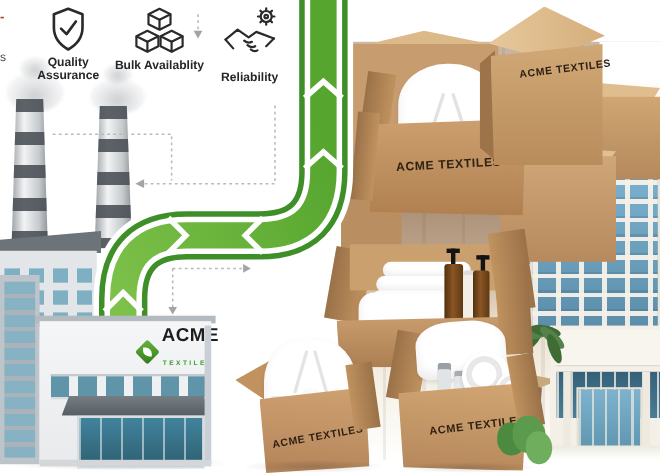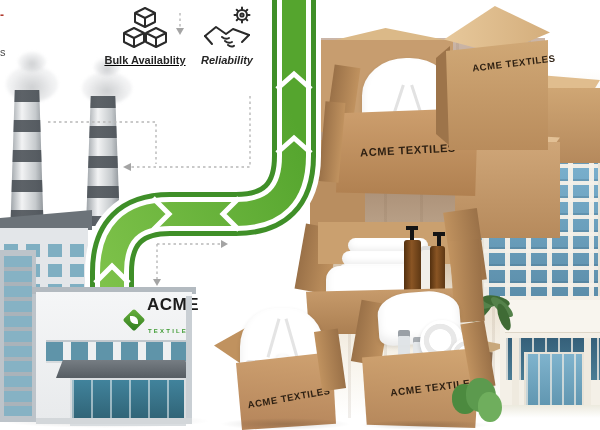--- a/index.html
+++ b/index.html
@@ -252,21 +252,33 @@
   <div class="ab sign-diamond"></div>
   <div class="ab sign-leaf"></div>
   <div class="ab sign-acme">ACME</div>
   <div class="ab sign-textiles">TEXTILES</div>
   <div class="ab office-winstrip"></div>
   <div class="ab canopy"></div>
   <div class="ab office-glass"></div>
   <div class="ab office-side"></div>
   <div class="ab office-base"></div>
 
-  <div class="ab" style="left:99px;top:6px;width:92px;text-decoration:underline;">
+  <div class="ab" style="left:32px;top:6px;width:60px;">
+    <svg width="34" height="42" viewBox="0 0 34 42" style="position:relative;display:block;margin:0 auto;">
+      <g fill="none" stroke="#2a2a2a" stroke-width="2.4" stroke-linecap="round" stroke-linejoin="round">
+        <path d="M17 2 L30 7 V19 C30 29 24 35 17 39 C10 35 4 29 4 19 V7 Z"></path>
+        <path d="M10.5 20 L15.5 25 L24 13.5"></path>
+      </g>
+    </svg>
+    <div class="feature-label" style="margin-top:4px;">
+      <div>Quality</div>
+      <div>Assurance</div>
+    </div>
+  </div>
+  <div class="ab" style="left:99px;top:6px;width:92px;">
     <svg width="46" height="46" viewBox="0 0 46 46" style="position:relative;display:block;margin:0 auto;">
       <g fill="none" stroke="#2a2a2a" stroke-width="2" stroke-linejoin="round">
         <path d="M23 2 L33 7 L23 12 L13 7 Z"></path>
           <path d="M13 7 V16 L23 21 V12"></path>
           <path d="M33 7 V16 L23 21"></path>
         <path d="M12 22 L22 27 L12 32 L2 27 Z"></path>
           <path d="M2 27 V36 L12 41 V32"></path>
           <path d="M22 27 V36 L12 41"></path>
         <path d="M34 22 L44 27 L34 32 L24 27 Z"></path>
           <path d="M24 27 V36 L34 41 V32"></path>
@@ -279,19 +291,19 @@
     <svg width="50" height="46" viewBox="0 0 50 46" style="position:relative;display:block;margin:0 auto;">
       <g fill="none" stroke="#2a2a2a" stroke-width="2" stroke-linecap="round" stroke-linejoin="round">
         <circle cx="40" cy="9" r="5"></circle>
           <circle cx="40" cy="9" r="1.6"></circle>
         <path d="M40 1.5 V3.5 M40 14.5 V16.5 M32.5 9 H34.5 M45.5 9 H47.5 M34.7 3.7 L36.1 5.1 M43.9 12.9 L45.3 14.3 M45.3 3.7 L43.9 5.1 M36.1 12.9 L34.7 14.3"></path>
         <path d="M3 30 L14 21 L24 28 L31 23 L47 29"></path>
         <path d="M3 30 L10 38 M47 29 L40 36"></path>
         <path d="M20 31 q3.5 3 7 1 M23 35 q3.5 3 7 1 M26 39 q3 2.5 6 0.8"></path>
       </g>
     </svg>
-    <div class="feature-label" style="margin-top:3px;font-style:italic;">Reliability</div>
+    <div class="feature-label" style="margin-top:14px;">Reliability</div>
   </div>
 
   <div class="ab frag-dash">-</div>
   <div class="ab frag-s">s</div>
 
 </div>
 
 </body></html>

